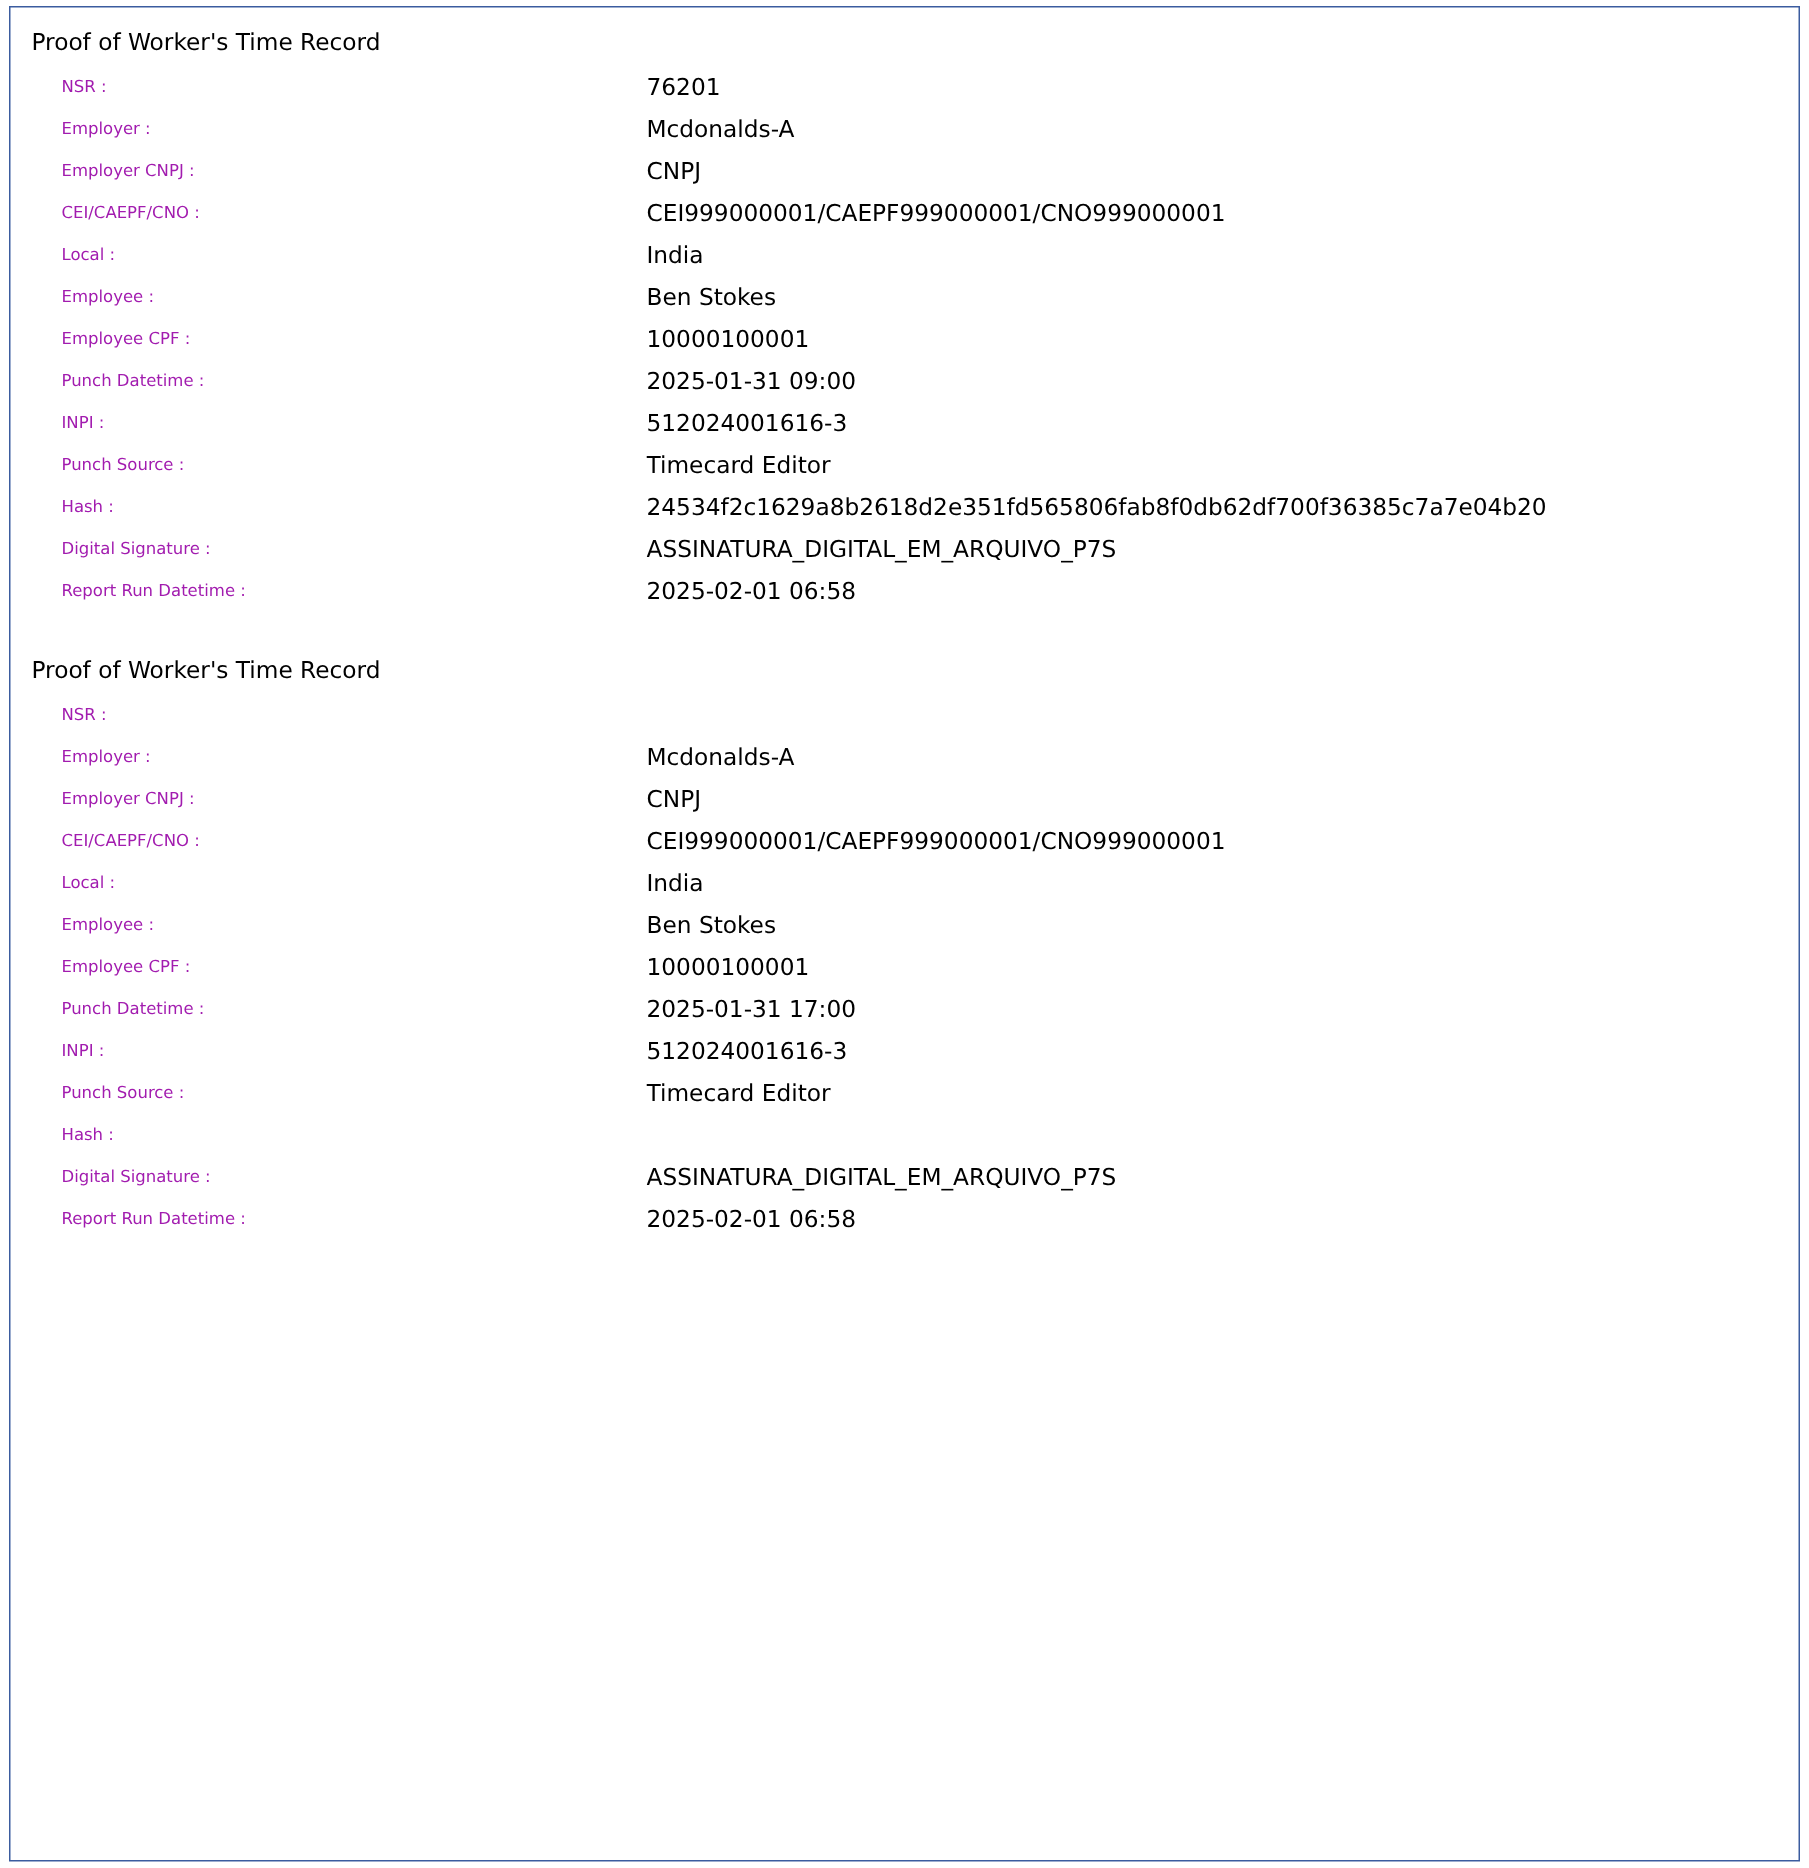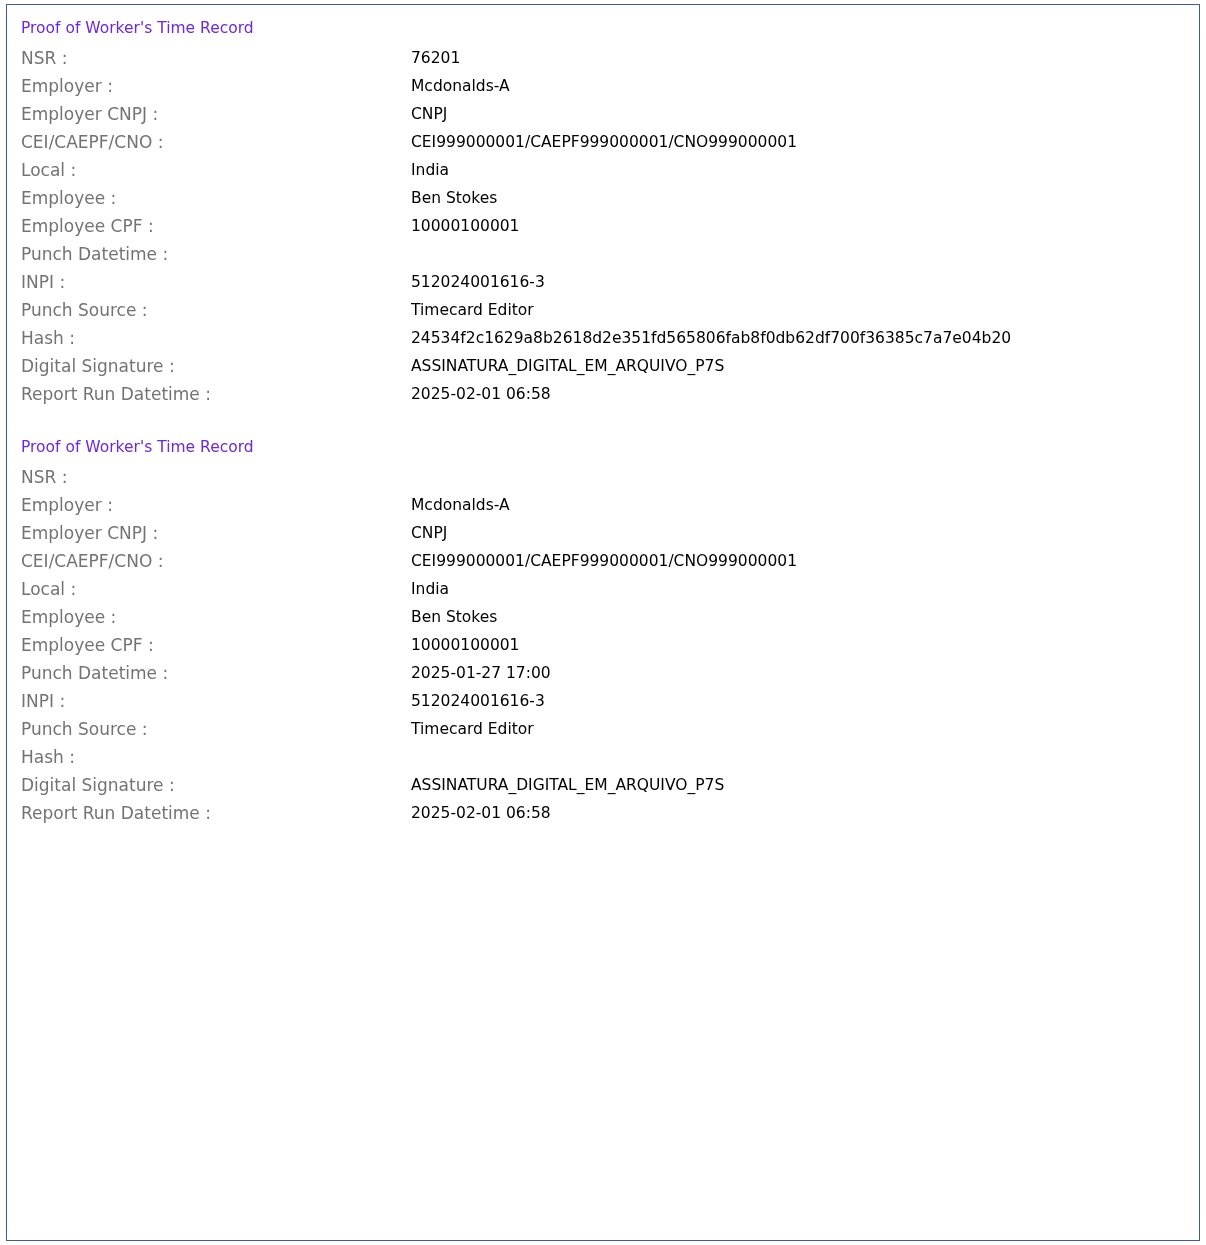--- a/index.html
+++ b/index.html
@@ -28,36 +28,37 @@
     background: #ffffff;
     padding: 10px 14px 10px 14px;
     overflow: hidden;
   }
   .record {
     width: 100%;
   }
   .record-title {
     font-size: 15.5px;
     line-height: 19px;
-    color: #6d28d9;
+    color: #000000;
     padding: 4px 0 6px 0;
     white-space: nowrap;
   }
   .field-row {
     display: flex;
     align-items: flex-start;
     padding: 4px 0 4px 0;
   }
   .field-label {
     width: 390px;
     flex: 0 0 390px;
-    font-size: 17px;
+    font-size: 11px;
     line-height: 20px;
-    color: #737373;
+    color: #a21caf;
     white-space: nowrap;
+    margin-left: 20px;
   }
   .field-value {
     flex: 1 1 auto;
     font-size: 15.5px;
     line-height: 20px;
     color: #000000;
     white-space: nowrap;
     overflow: hidden;
     text-overflow: clip;
   }
@@ -97,20 +98,21 @@
       <div class="field-row">
         <div class="field-label">Employee :</div>
         <div class="field-value">Ben Stokes</div>
       </div>
       <div class="field-row">
         <div class="field-label">Employee CPF :</div>
         <div class="field-value">10000100001</div>
       </div>
       <div class="field-row">
         <div class="field-label">Punch Datetime :</div>
+        <div class="field-value">2025-01-31 09:00</div>
       </div>
       <div class="field-row">
         <div class="field-label">INPI :</div>
         <div class="field-value">512024001616-3</div>
       </div>
       <div class="field-row">
         <div class="field-label">Punch Source :</div>
         <div class="field-value">Timecard Editor</div>
       </div>
       <div class="field-row">
@@ -154,21 +156,21 @@
       <div class="field-row">
         <div class="field-label">Employee :</div>
         <div class="field-value">Ben Stokes</div>
       </div>
       <div class="field-row">
         <div class="field-label">Employee CPF :</div>
         <div class="field-value">10000100001</div>
       </div>
       <div class="field-row">
         <div class="field-label">Punch Datetime :</div>
-        <div class="field-value">2025-01-27 17:00</div>
+        <div class="field-value">2025-01-31 17:00</div>
       </div>
       <div class="field-row">
         <div class="field-label">INPI :</div>
         <div class="field-value">512024001616-3</div>
       </div>
       <div class="field-row">
         <div class="field-label">Punch Source :</div>
         <div class="field-value">Timecard Editor</div>
       </div>
       <div class="field-row">

